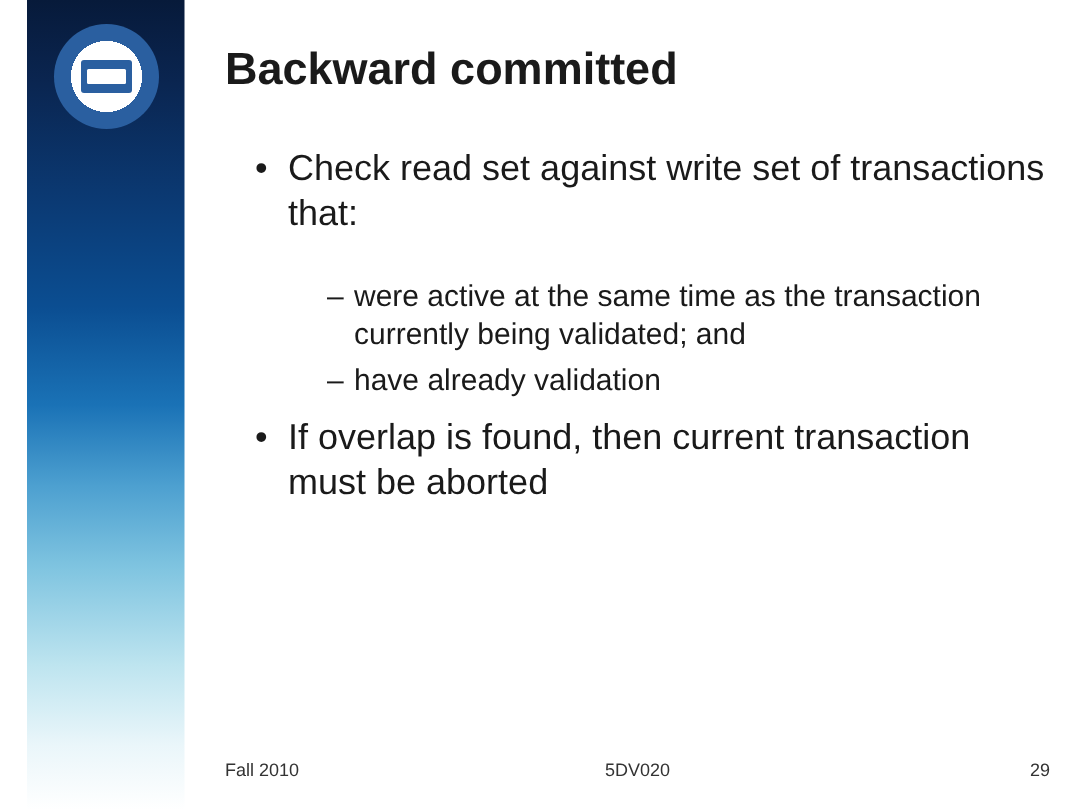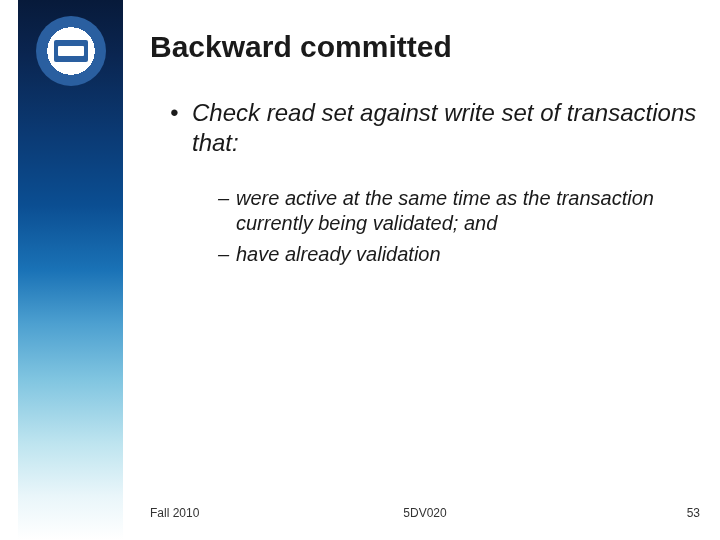--- a/index.html
+++ b/index.html
@@ -63,21 +63,20 @@
   }
   .title {
     font-size: 30px;
     font-weight: bold;
     color: #1a1a1a;
     margin-bottom: 34px;
   }
   ul.bullets {
     list-style: none;
     padding-left: 20px;
-    font-style: italic;
   }
   ul.bullets > li {
     font-size: 24px;
     color: #1a1a1a;
     line-height: 1.25;
     margin-bottom: 10px;
     position: relative;
     padding-left: 22px;
   }
   ul.bullets > li::before {
@@ -138,20 +137,23 @@
 <div class="content">
   <h1 class="title">Backward committed</h1>
   <ul class="bullets">
     <li>
       <span>Check read set against write set of transactions that:</span>
       <ul class="sub">
         <li>were active at the same time as the transaction currently being validated; and</li>
         <li>have already validation</li>
       </ul>
     </li>
+    <li>
+      <span>If overlap is found, then current transaction must be aborted</span>
+    </li>
   </ul>
 </div>
 
 <div class="footer">
   <span>Fall 2010</span>
   <span class="mid">5DV020</span>
-  <span>53</span>
+  <span>29</span>
 </div>
 
 </body></html>

